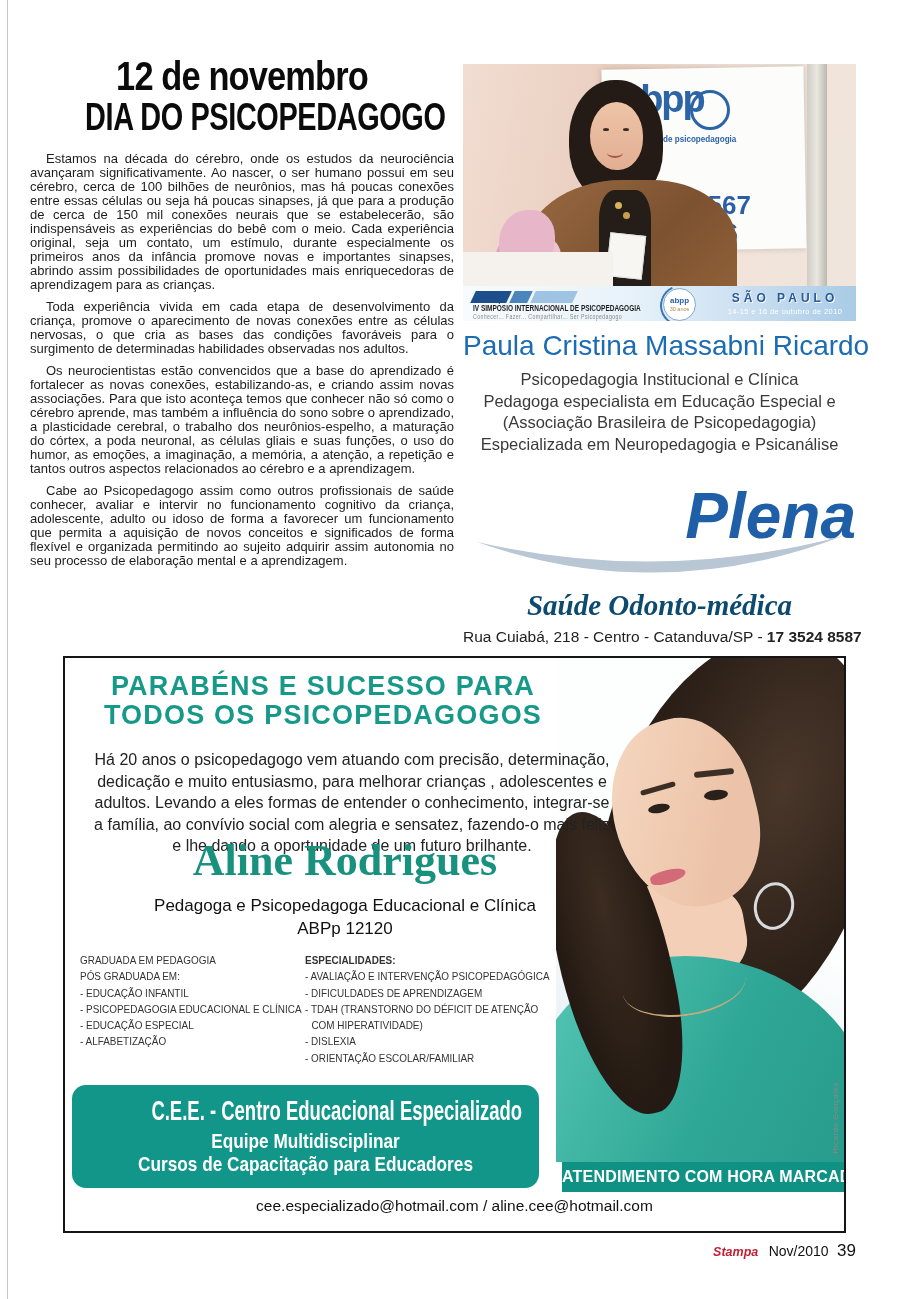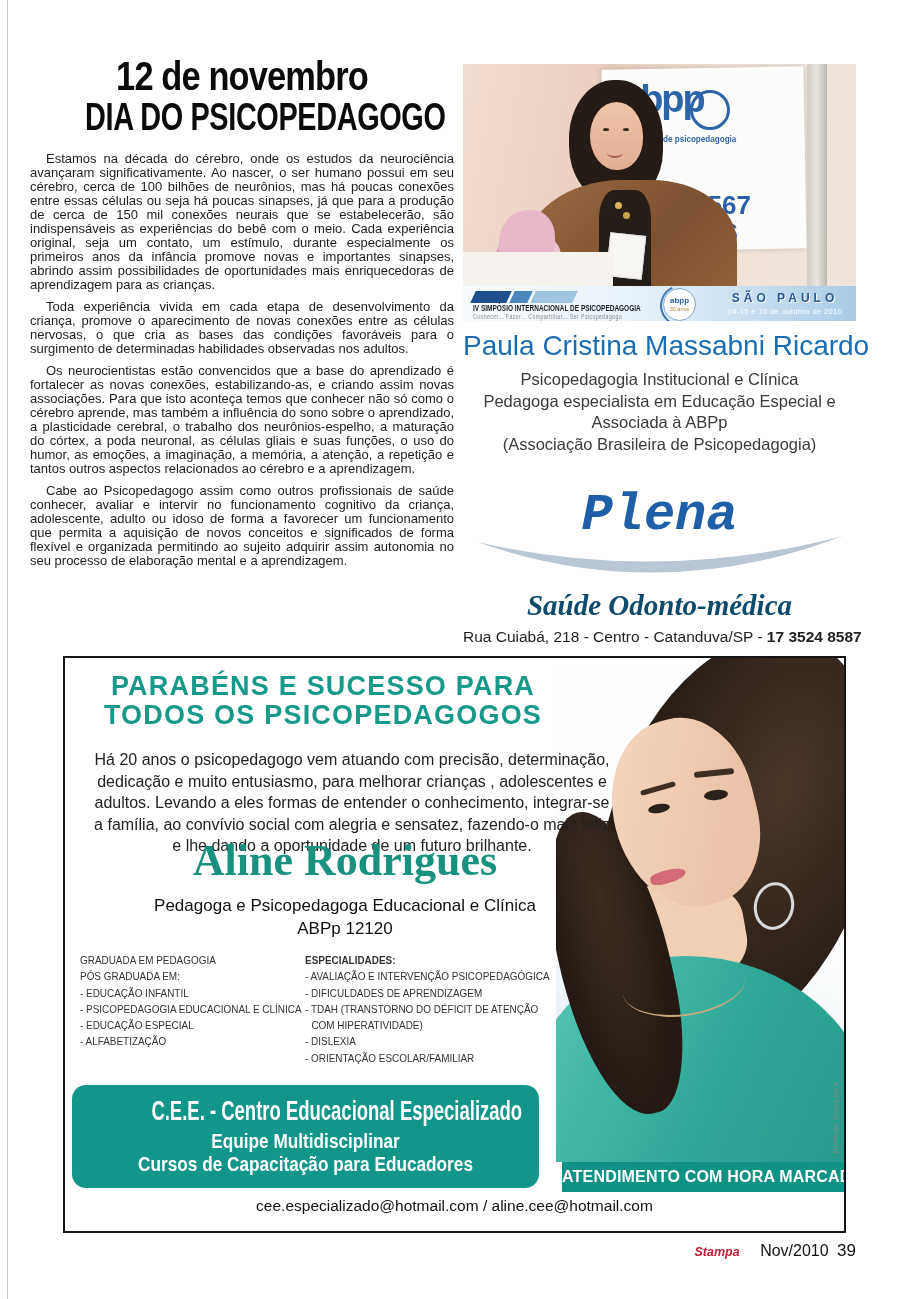--- a/index.html
+++ b/index.html
@@ -46,21 +46,21 @@
   .ss-swirl{position:absolute;left:-4px;top:-4px;width:37px;height:37px;border:2px solid transparent;border-bottom-color:#3a77b5;border-left-color:#3a77b5;border-radius:50%;transform:rotate(20deg);}
   .ss-logo-text{position:absolute;left:0;top:7px;width:100%;text-align:center;font-size:8px;font-weight:bold;color:#2a5fa8;}
   .ss-logo-sub{position:absolute;left:0;top:17px;width:100%;text-align:center;font-size:5.5px;color:#b08a3e;}
   .ss-city{position:absolute;left:258px;top:5px;width:128px;text-align:center;font-size:12px;font-weight:bold;letter-spacing:4px;color:#2a5a94;text-shadow:1px 1px 0 #ffffff;white-space:nowrap;}
   .ss-dates{position:absolute;left:258px;top:21px;width:128px;text-align:center;font-size:7.5px;color:#ffffff;letter-spacing:.4px;white-space:nowrap;}
 
   .paula-name{position:absolute;left:463px;top:330px;width:393px;margin:0;text-align:center;font-size:28px;font-weight:normal;color:#1b6cb2;white-space:nowrap;}
   .paula-creds{position:absolute;left:463px;top:369px;width:393px;text-align:center;font-size:16.5px;line-height:21.5px;color:#3a3a3a;}
 
   .plena{position:absolute;left:463px;top:478px;width:393px;text-align:center;}
-  .plena-name{font-family:Liberation Mono, monospace;font-style:italic;font-weight:bold;font-size:52px;line-height:76px;color:#1e5fa7;}
+  .plena-name{font-family:Liberation Sans, sans-serif;font-style:italic;font-weight:bold;font-size:64px;line-height:76px;color:#1e5fa7;text-align:right;}
   .plena-swoosh{display:block;margin:-22px auto 0 auto;}
   .plena-sub{font-family:"Liberation Serif",serif;font-style:italic;font-weight:bold;font-size:29px;line-height:34px;color:#0c4a6e;margin-top:-8px;}
   .plena-addr{font-size:15.5px;color:#222;margin-top:6px;white-space:nowrap;}
   .plena-addr b{font-weight:bold;}
 
   
   .ad{position:absolute;left:63px;top:656px;width:783px;height:577px;border:2px solid #151515;box-sizing:border-box;background:#fff;overflow:hidden;}
   .ad-photo{position:absolute;right:0;top:0;width:288px;height:504px;overflow:hidden;z-index:1;background:linear-gradient(200deg,#fdfefe 50%,#e9f1f6 80%,#d5e5ee 100%);}
   .ap-hair-main{position:absolute;left:52px;top:-30px;width:262px;height:424px;background:radial-gradient(ellipse at 60% 35%,#4a372a 0%,#2c2018 55%,#1f1712 100%);border-radius:50%;transform:rotate(18deg);z-index:1;}
   .ap-chest{position:absolute;left:30px;top:226px;width:160px;height:110px;background:#f2cfb6;border-radius:40%;transform:rotate(-10deg);z-index:2;}
@@ -91,21 +91,21 @@
   .cee-banner{position:absolute;left:7px;top:427px;width:467px;height:103px;background:#12968a;border-radius:14px;color:#fff;text-align:center;z-index:2;}
   .cee1{margin-top:11px;font-size:28px;line-height:30px;font-weight:bold;white-space:nowrap;transform:scaleX(.66);transform-origin:center;}
   .cee2{margin-top:4px;font-size:21px;line-height:22px;font-weight:bold;white-space:nowrap;transform:scaleX(.82);transform-origin:center;}
   .cee3{font-size:21px;line-height:23px;font-weight:bold;white-space:nowrap;transform:scaleX(.82);transform-origin:center;}
   .appt-strip{position:absolute;right:0;top:504px;width:282px;height:30px;background:#0f9184;color:#fff;font-weight:bold;font-size:16px;line-height:30px;text-align:center;letter-spacing:.2px;z-index:5;white-space:nowrap;}
   .ad-footer{position:absolute;left:0;top:534px;width:100%;text-align:center;font-size:15.5px;line-height:19px;color:#111;background:#fff;z-index:4;padding-top:4px;}
 
   
   .page-footer{position:absolute;right:53px;top:1241px;text-align:right;white-space:nowrap;}
   .pf-brand{font-family:Liberation Sans, sans-serif;font-style:italic;font-weight:bold;font-size:12.5px;color:#c31f33;}
-  .pf-date{font-size:16px;color:#111;margin-left:16px;}
+  .pf-date{font-size:14px;color:#111;margin-left:6px;}
   .pf-num{font-size:17px;color:#111;margin-left:4px;}
 </style>
 </head>
 <body>
 
 <div class="left-rule"></div>
 
 <section class="article">
   <h1 class="title">
     <span class="t1">12 de novembro</span>
@@ -148,22 +148,22 @@
     <div class="ss-logo-sub">30 anos</div>
   </div>
   <div class="ss-city">SÃO PAULO</div>
   <div class="ss-dates">14-15 e 16 de outubro de 2010</div>
 </div>
 
 <h2 class="paula-name">Paula Cristina Massabni Ricardo</h2>
 <div class="paula-creds">
   <div>Psicopedagogia Institucional e Clínica</div>
   <div>Pedagoga especialista em Educação Especial e</div>
-  <div>Associada à ABPp</div>
   <div>(Associação Brasileira de Psicopedagogia)</div>
+  <div>Especializada em Neuropedagogia e Psicanálise</div>
 </div>
 
 <div class="plena">
   <div class="plena-name">Plena</div>
   <svg class="plena-swoosh" width="370" height="64" viewBox="0 0 370 64">
       <path d="M2,10 Q185,74 368,4 Q185,52 2,10 Z" fill="#b9c6d4"></path>
     </svg>
   <div class="plena-sub">Saúde Odonto-médica</div>
   <div class="plena-addr"><span>Rua Cuiabá, 218 - Centro - Catanduva/SP - </span><b>17 3524 8587</b></div>
 </div>

